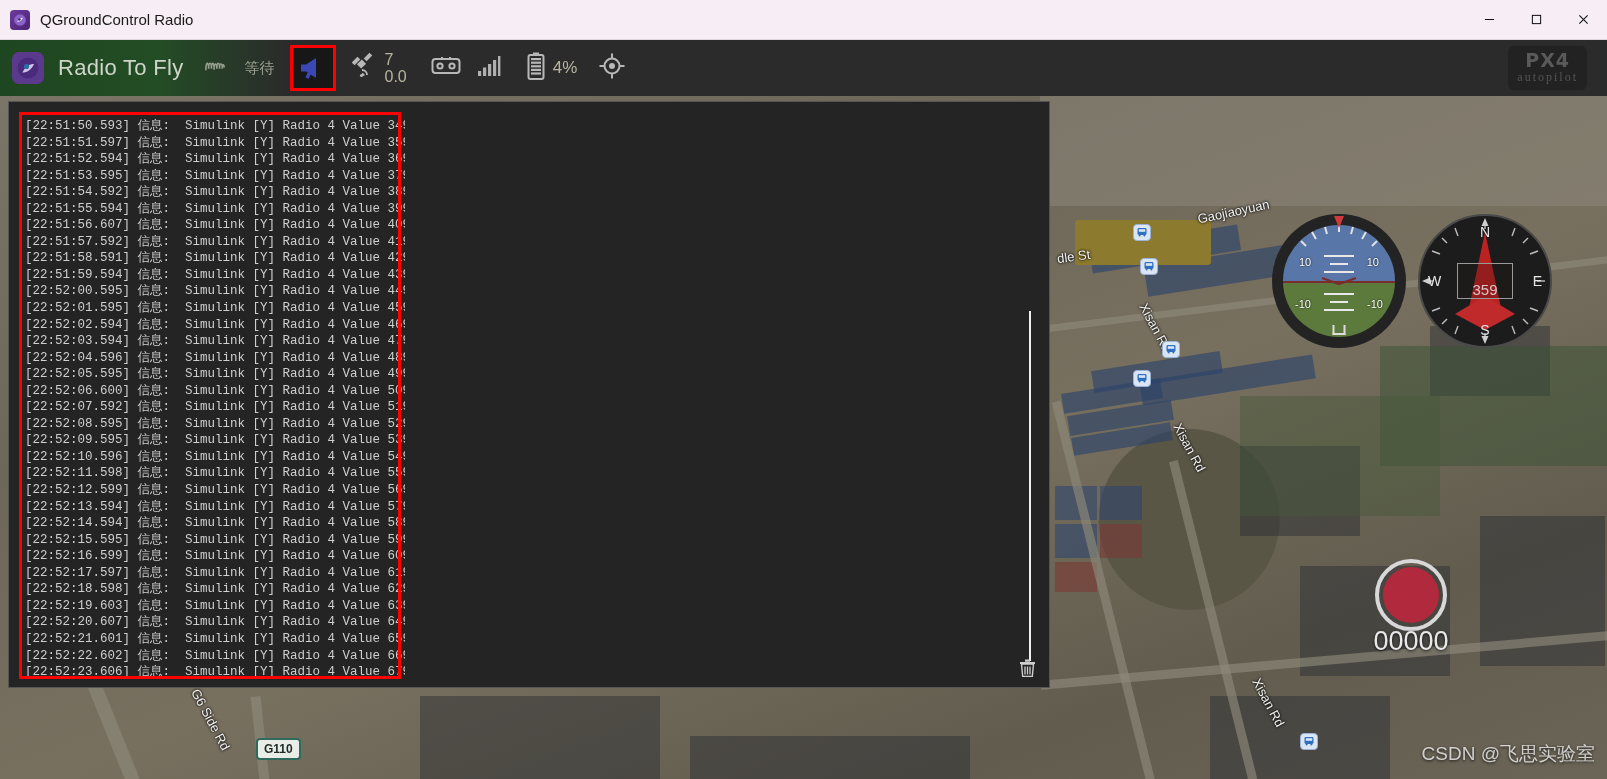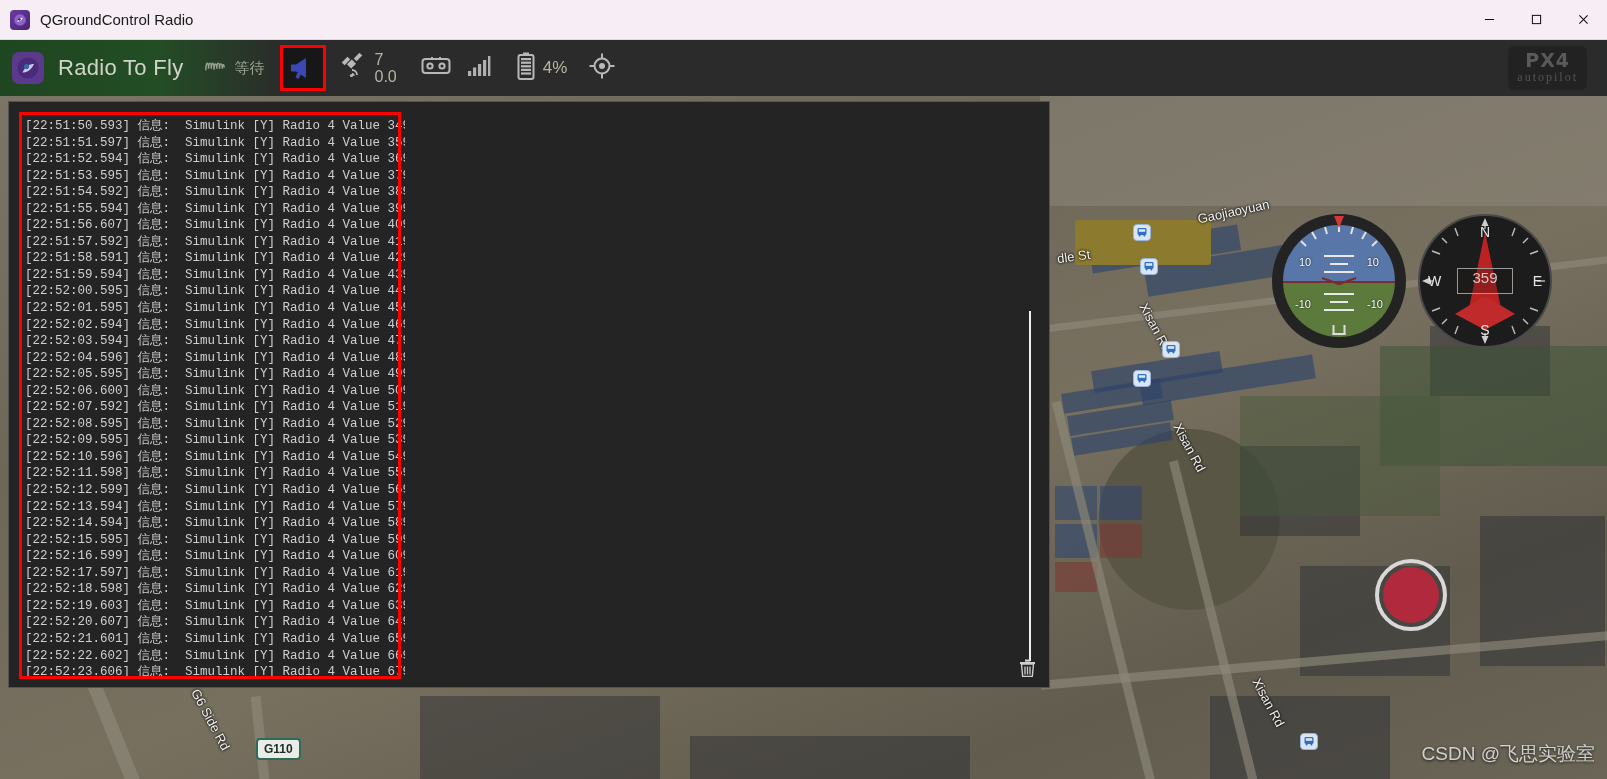--- a/index.html
+++ b/index.html
@@ -54,21 +54,21 @@
     display: flex; align-items: center; justify-content: center;
     flex: 0 0 auto;
   }
   #qgc-logo svg { width: 24px; height: 24px; }
   #ready-text {
     margin-left: 14px; font-size: 22px; color: #cfd5c8; letter-spacing: .3px;
     white-space: nowrap;
   }
 
   .tb-item { display: flex; align-items: center; height: 56px; flex: 0 0 auto; }
-  #tb-waiting { margin-left: 22px; gap: 9px; }
+  #tb-waiting { margin-left: 22px; gap: 19px; }
   #tb-waiting .wave svg { width: 20px; height: 18px; }
   #waiting-label { font-size: 15px; color: #9aa08f; }
 
   #tb-speaker {
     margin-left: 16px; width: 46px; height: 46px;
     border: 3px solid #ff0000;
     background: #171717;
     display: flex; align-items: center; justify-content: center;
     flex: 0 0 auto;
   }
@@ -191,22 +191,22 @@
   }
   .cdir {
     position: absolute; color: #e6e6e6; font-size: 14px;
     font-family: "Liberation Sans", sans-serif;
   }
   #compass-needle {
     position: absolute; left: 50%; top: 50%; transform: translate(-50%,-50%);
   }
   #heading-box {
     position: absolute; left: 50%; top: 50%; transform: translate(-50%,-50%);
-    width: 56px; height: 26px; border: 1px solid #9a9a9a;
-    display: flex; align-items: flex-start; justify-content: center;
+    width: 56px; height: 36px; border: 1px solid #9a9a9a;
+    display: flex; align-items: flex-end; justify-content: center;
     background: rgba(30,20,20,.25);
   }
   #heading-value {
     font-size: 15px; color: #d9c8c8;
     font-family: "Liberation Sans", sans-serif;
   }
 
   
   #record-btn {
     position: absolute; left: 1375px; top: 463px; width: 72px; height: 72px;
@@ -553,20 +553,21 @@
     <div class="cdir" style="left:50%;bottom:8px;transform:translateX(-50%);">S</div>
     <div class="cdir" style="left:8px;top:50%;transform:translateY(-50%);">W</div>
     <div id="heading-box">
       <span id="heading-value">359</span>
     </div>
   </div>
 
   <div id="record-btn">
     <div id="record-dot"></div>
   </div>
+  <div id="record-time">00000</div>
 
   <div id="watermark">CSDN @飞思实验室</div>
 </div>
 
 <div id="console-outer">
   <div id="log-list">
       <div class="logline">[22:51:50.593] 信息:  Simulink [Y] Radio 4 Value 34996</div>
       <div class="logline">[22:51:51.597] 信息:  Simulink [Y] Radio 4 Value 35996</div>
       <div class="logline">[22:51:52.594] 信息:  Simulink [Y] Radio 4 Value 36996</div>
       <div class="logline">[22:51:53.595] 信息:  Simulink [Y] Radio 4 Value 37996</div>

